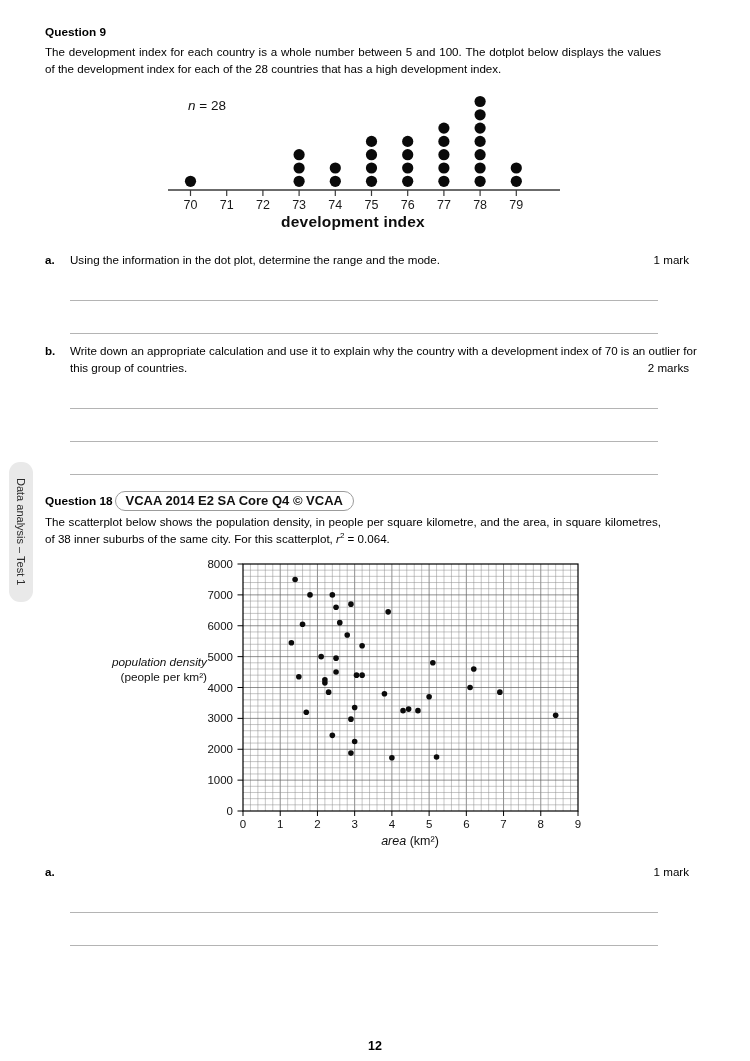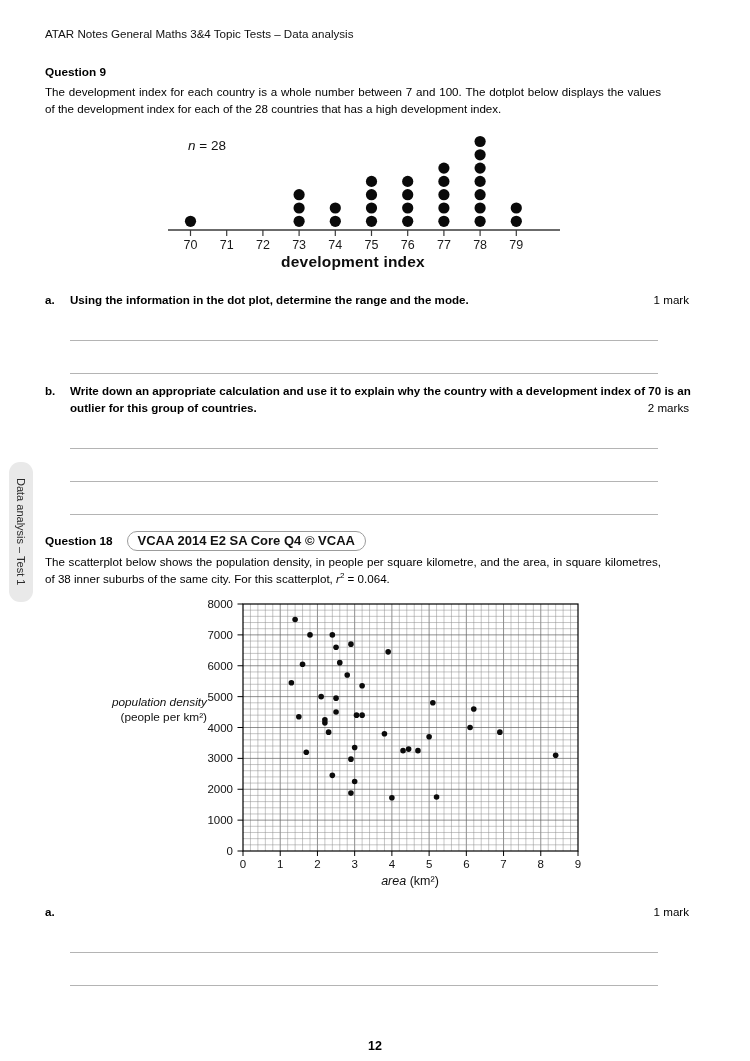--- a/index.html
+++ b/index.html
@@ -11,26 +11,26 @@
   .q17-title{margin-top:25px;}
   .intro{margin:4px 0 0;font-size:11.6px;line-height:17px;max-width:616px;text-align:justify;}
   .intro sup{font-size:8px;vertical-align:super;line-height:0;}
   .fig-dotplot{margin:7px 0 0;text-align:center;}
   .fig-scatter{margin:7px 0 0 65px;}
   .part{position:relative;display:flex;font-size:11.6px;line-height:17px;}
   .part-a1{margin-top:13px;}
   .part-b{margin-top:8px;}
   .part-a2{margin-top:5px;}
   .part-label{width:25px;flex:none;font-weight:700;}
-  .part-text{flex:1;font-weight:bold;}
+  .part-text{flex:1;}
   .part-text.narrow{max-width:588px;}
   .marks{position:absolute;right:16px;bottom:0;white-space:nowrap;}
   .ans{margin-left:25px;}
   .ans .line{height:32px;border-bottom:1px solid #b4b4b4;width:588px;}
-  .q-row{display:flex;align-items:center;margin-top:16px;gap:14px;}
+  .q-row{display:flex;align-items:center;margin-top:16px;gap:2px;}
   .badge{display:inline-block;border:1.3px solid #9c9c9c;border-radius:10px;
          padding:1px 10px 2px;font-size:13px;font-weight:700;color:#111;}
   .side-tab{position:absolute;left:9px;top:462px;width:24px;height:140px;background:#e9e9e9;
             border-radius:11px;display:flex;align-items:center;justify-content:center;
             writing-mode:vertical-rl;font-size:11px;color:#2b2b2b;}
   .footer{position:absolute;bottom:8px;left:0;width:750px;text-align:center;}
   .page-num{font-size:12.5px;font-weight:700;}
   .copyright{font-size:10.5px;margin-top:2px;color:#111;}
   svg text{font-family:"Liberation Sans",sans-serif;}
 </style>
@@ -38,25 +38,24 @@
 <body>
 
 <div class="page">
 
   <div class="side-tab">
     <span>Data analysis – Test 1</span>
   </div>
 
   <div class="content">
 
-    <div class="doc-header">ATAR Notes General Maths 3&amp;4 Topic Tests – Data analysis</div>
 
     <section>
       <h2 class="q-title q17-title">Question 9</h2>
-      <p class="intro">The development index for each country is a whole number between 7 and 100. The dotplot below displays the values of the development index for each of the 28 countries that has a high development index.</p>
+      <p class="intro">The development index for each country is a whole number between 5 and 100. The dotplot below displays the values of the development index for each of the 28 countries that has a high development index.</p>
 
       <figure class="fig-dotplot" style="margin-left:0;margin-right:0;">
         <svg id="dotplot-svg" width="430" height="150" viewBox="0 0 430 150">
             <line x1="8" y1="106" x2="400" y2="106" stroke="#3a3a3a" stroke-width="1.4"></line>
             <line x1="30.5" y1="106" x2="30.5" y2="112" stroke="#3a3a3a" stroke-width="1.2"></line>
             <text x="30.5" y="125" text-anchor="middle" font-size="12.5" fill="#1a1a1a">70</text>
             <circle cx="30.5" cy="97.3" r="5.6" fill="#0a0a0a"></circle>
             <line x1="66.7" y1="106" x2="66.7" y2="112" stroke="#3a3a3a" stroke-width="1.2"></line>
             <text x="66.7" y="125" text-anchor="middle" font-size="12.5" fill="#1a1a1a">71</text>
             <line x1="102.9" y1="106" x2="102.9" y2="112" stroke="#3a3a3a" stroke-width="1.2"></line>

